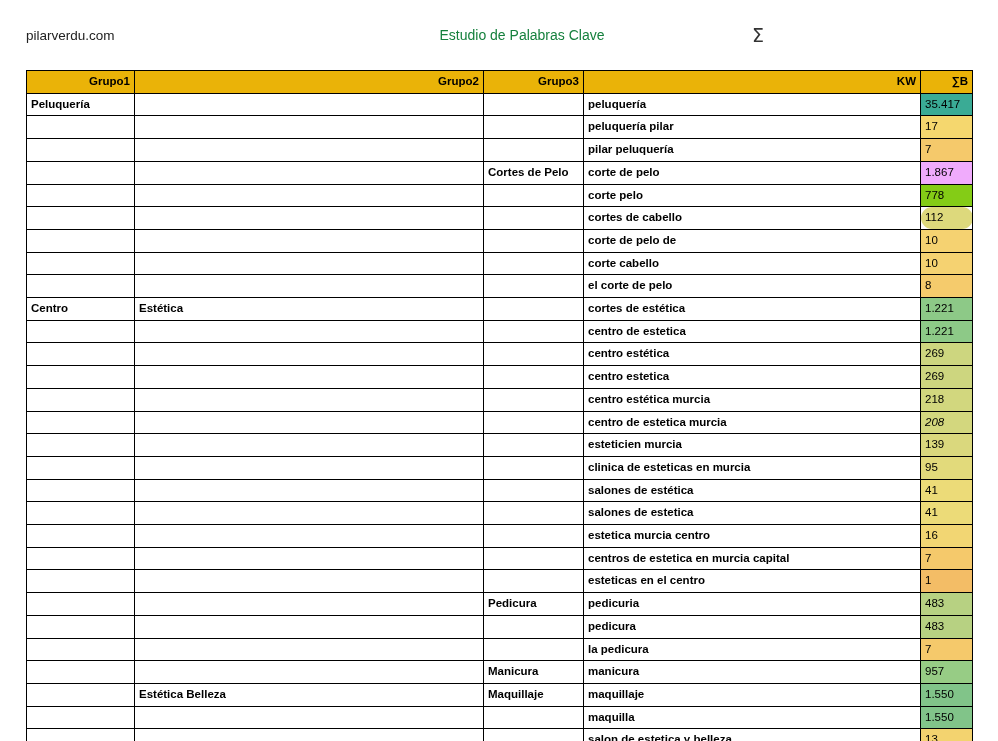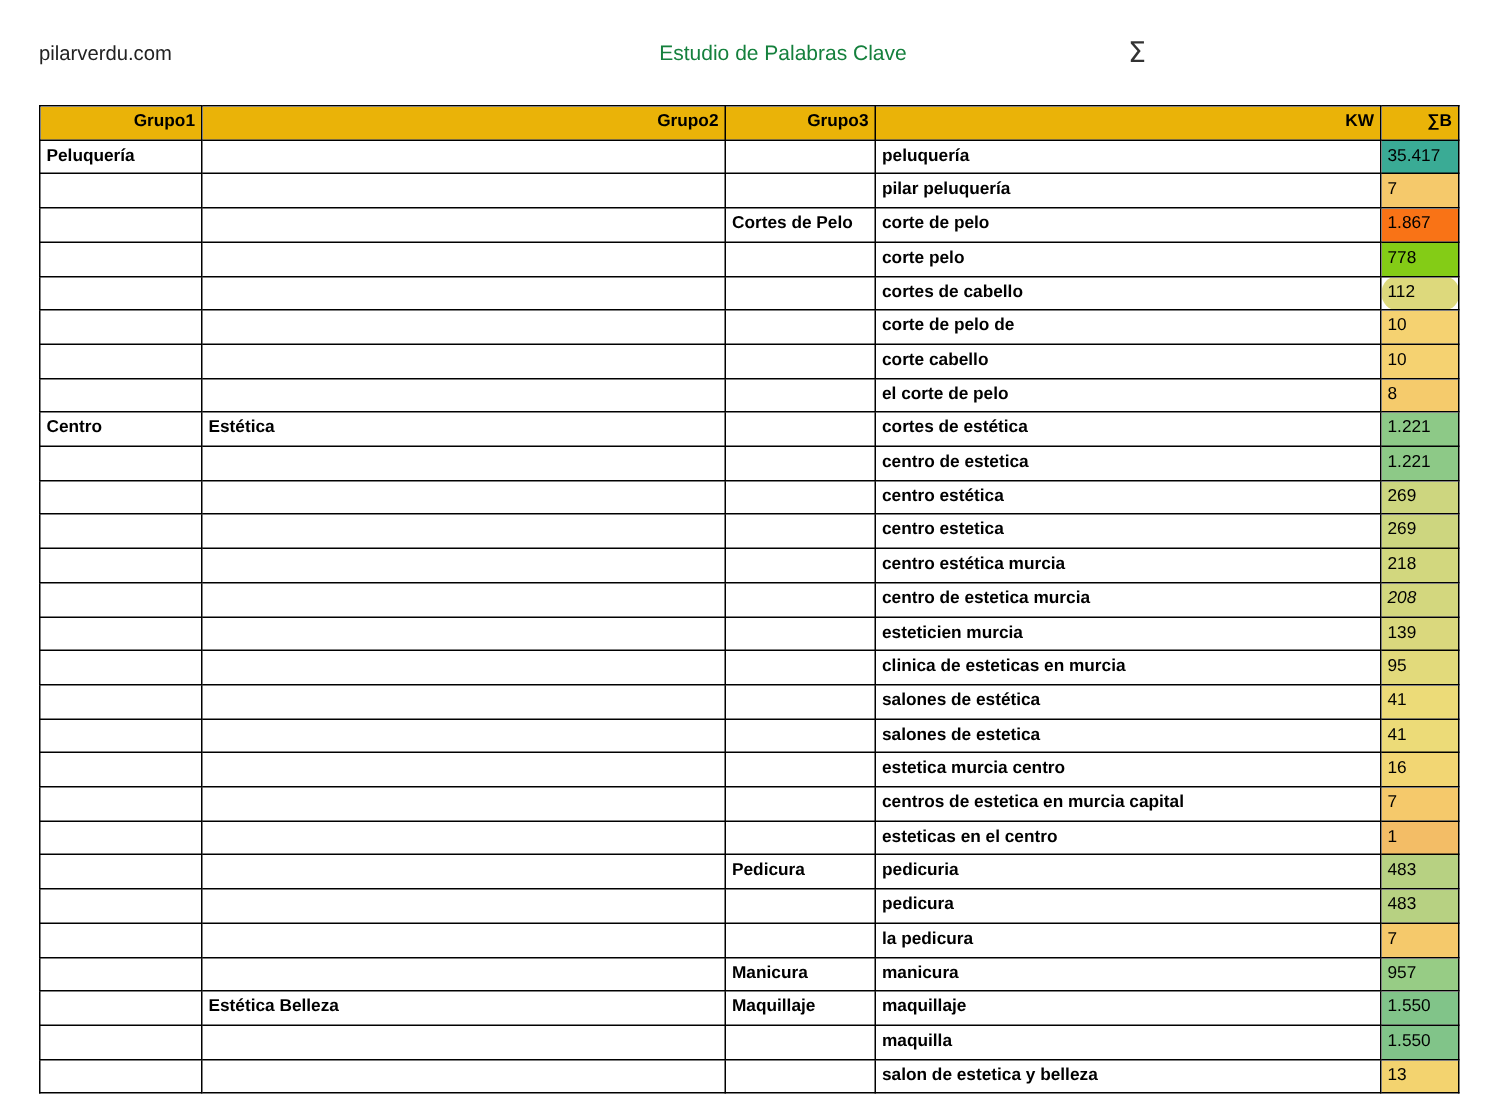--- a/index.html
+++ b/index.html
@@ -134,29 +134,36 @@
             <td class="lbl">Peluquería</td>
             <td class="blank"></td>
             <td class="blank"></td>
             <td class="kw">peluquería</td>
             <td class="num" style="background: rgb(58, 171, 149);">35.417</td>
           </tr>
           <tr>
             <td class="blank"></td>
             <td class="blank"></td>
             <td class="blank"></td>
+            <td class="kw">peluquería pilar</td>
+            <td class="num" style="background: rgb(245, 215, 110);">17</td>
+          </tr>
+          <tr>
+            <td class="blank"></td>
+            <td class="blank"></td>
+            <td class="blank"></td>
             <td class="kw">pilar peluquería</td>
             <td class="num" style="background: rgb(245, 201, 107);">7</td>
           </tr>
           <tr>
             <td class="blank"></td>
             <td class="blank"></td>
             <td class="lbl">Cortes de Pelo</td>
             <td class="kw">corte de pelo</td>
-            <td class="num" style="background: #f97316;">1.867</td>
+            <td class="num" style="background: #f0abfc;">1.867</td>
           </tr>
           <tr>
             <td class="blank"></td>
             <td class="blank"></td>
             <td class="blank"></td>
             <td class="kw">corte pelo</td>
             <td class="num" style="background: #84cc16;">778</td>
           </tr>
           <tr>
             <td class="blank"></td>

